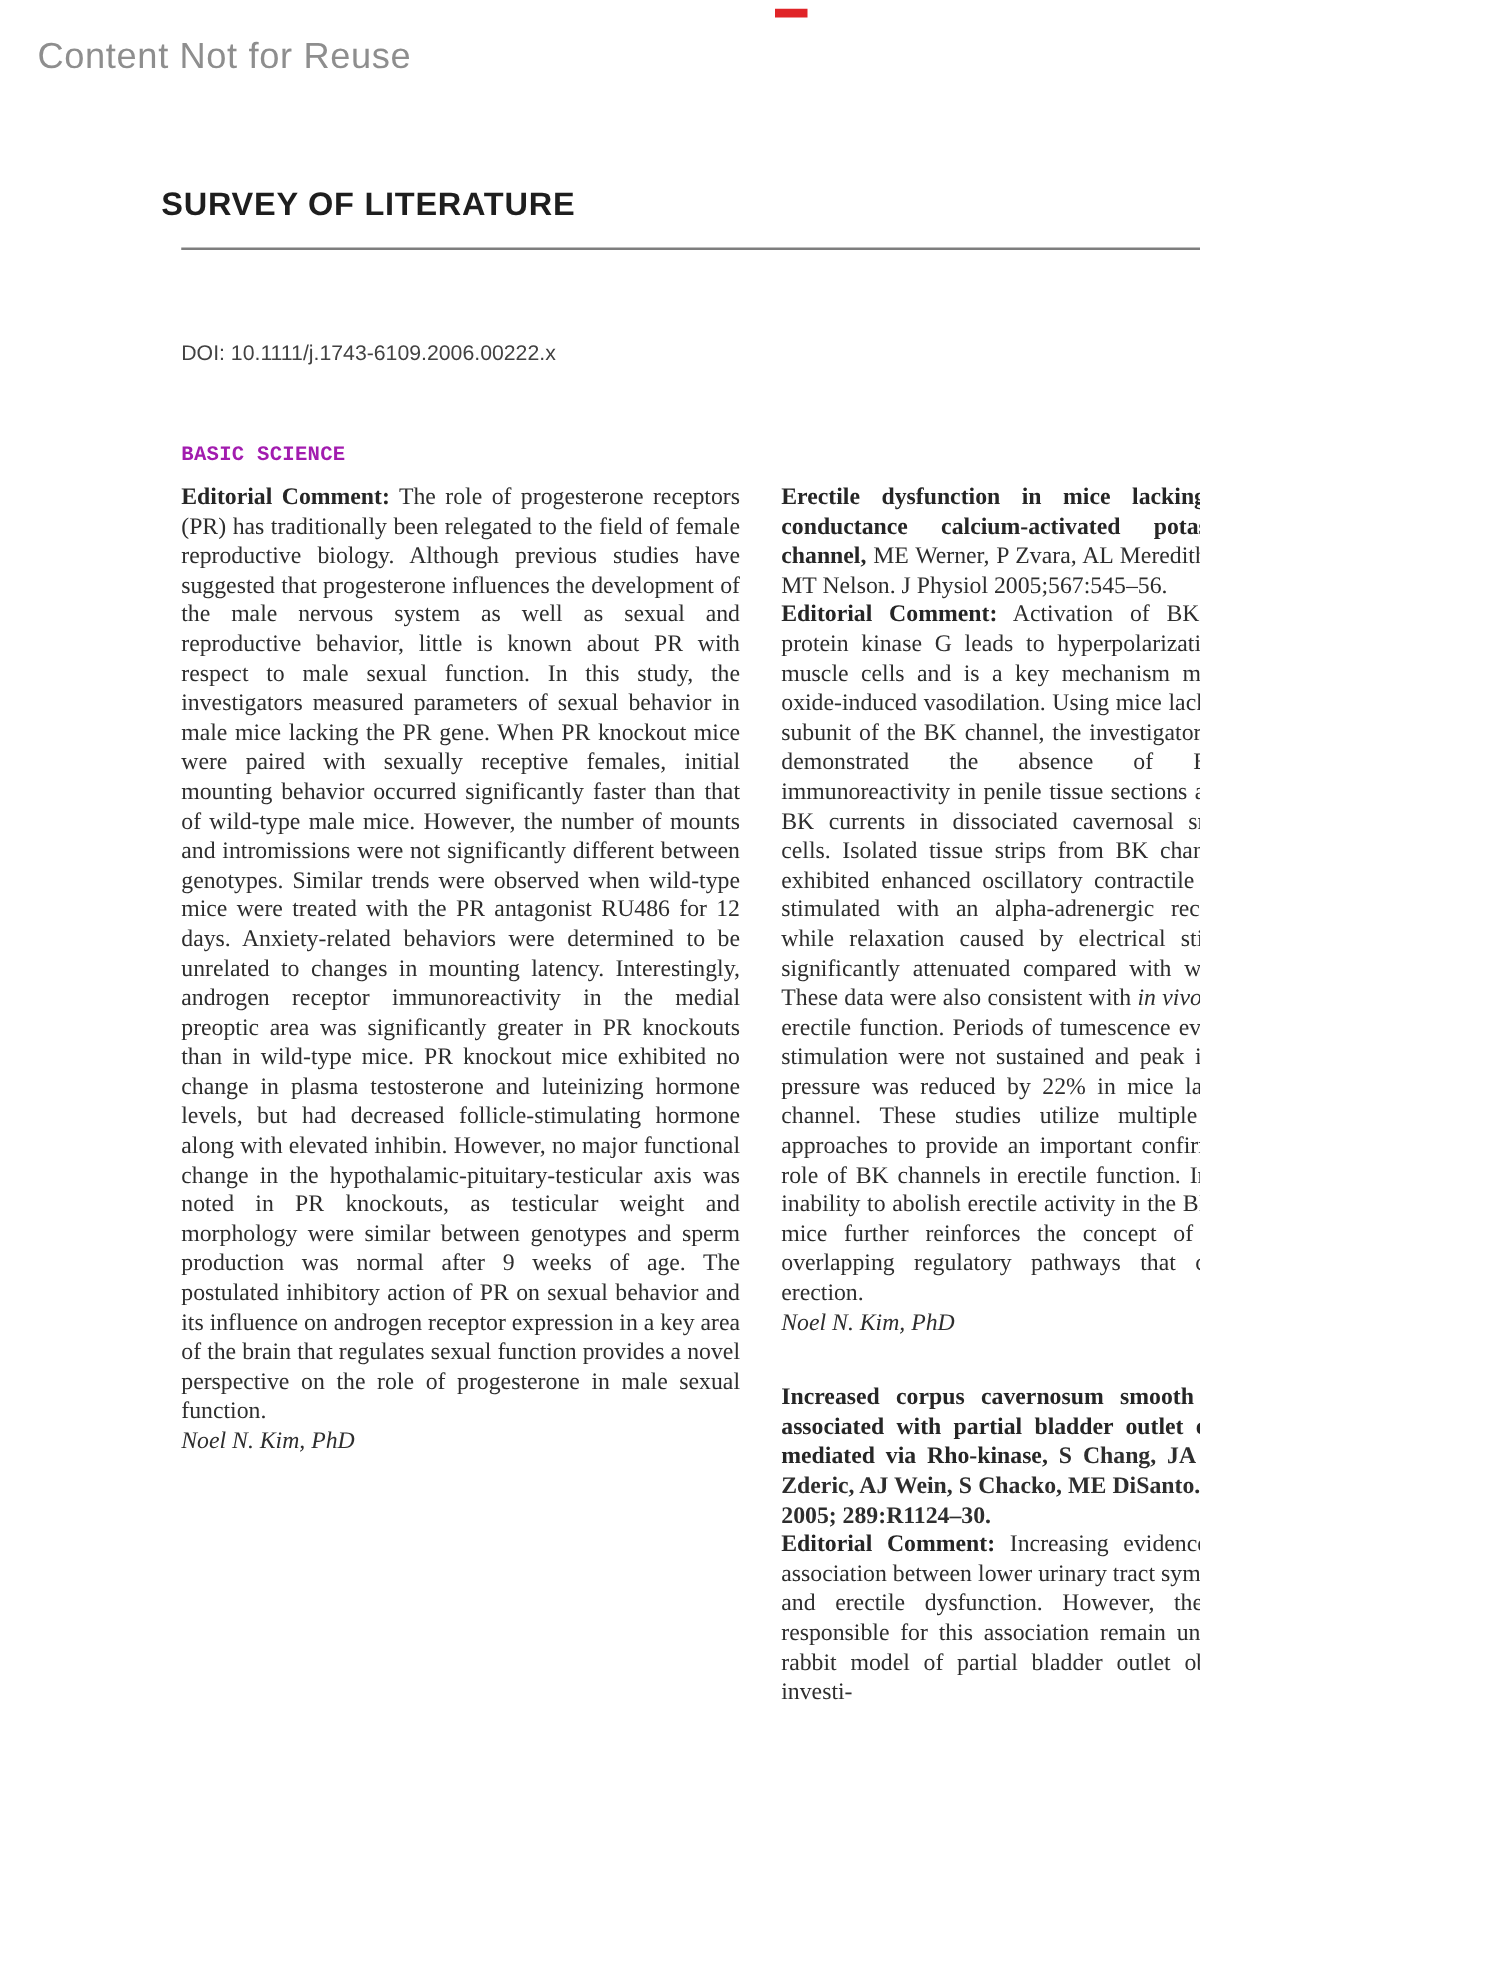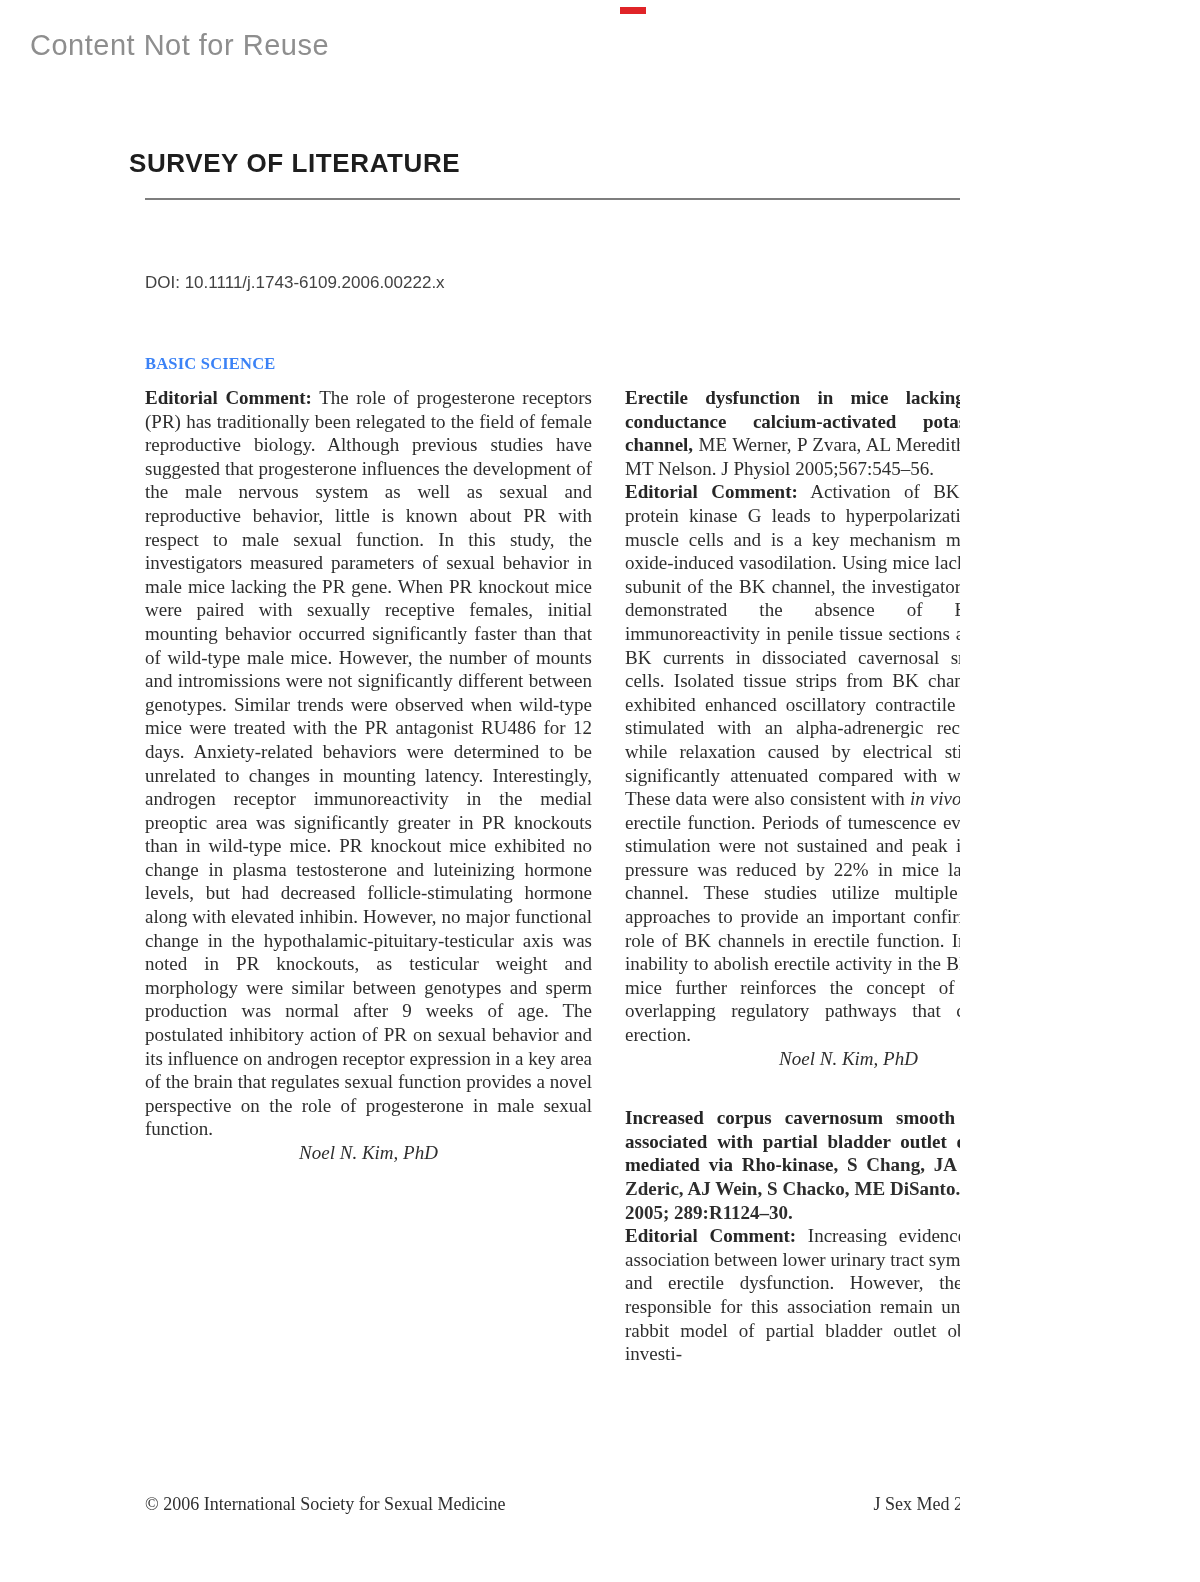--- a/index.html
+++ b/index.html
@@ -65,25 +65,25 @@
     left: 145px;
     top: 273px;
     font-family: "Liberation Sans", sans-serif;
     font-size: 17px;
     color: #424242;
   }
   .category {
     position: absolute;
     left: 145px;
     top: 354px;
-    font-family: Liberation Serif, serif;
+    font-family: Liberation Mono, monospace;
     font-weight: 700;
     font-size: 16.5px;
     letter-spacing: 0.2px;
-    color: #3b82f6;
+    color: #a21caf;
   }
   .col {
     position: absolute;
     top: 386px;
     width: 447px;
     font-family: "Liberation Serif", serif;
     font-size: 19px;
     line-height: 23.6px;
     color: #2e2e2e;
     text-align: justify;
@@ -91,21 +91,21 @@
     -webkit-hyphens: auto;
   }
   .col-left  { left: 145px; }
   .col-right { left: 625px; }
   .entry {
     margin: 0;
   }
   .entry b { color: #262626; }
   .attribution {
     margin: 0;
-    text-align: center;
+    text-align: left;
   }
   .attribution i { font-family: "Liberation Serif", serif; }
   .it { font-style: italic; }
   .gap-before { margin-top: 36px; font-weight: bold; }
   .justify-last { text-align-last: justify; }
   .footer {
     position: absolute;
     left: 145px;
     top: 1494px;
     width: 927px;
@@ -137,18 +137,14 @@
 
   <div class="col col-right">
     <p class="entry"><b>Erectile dysfunction in mice lacking the large-conductance calcium-activated potassium (BK) channel,</b><span> ME Werner, P Zvara, AL Meredith, RW Aldrich, MT Nelson. J Physiol 2005;567:545–56.</span></p>
     <p class="entry"><b>Editorial Comment:</b><span> Activation of BK channels by protein kinase G leads to hyperpolarization of smooth muscle cells and is a key mechanism mediating nitric oxide-induced vasodilation. Using mice lacking the alpha-subunit of the BK channel, the investigators of this study demonstrated the absence of BK channel immunoreactivity in penile tissue sections and the lack of BK currents in dissociated cavernosal smooth muscle cells. Isolated tissue strips from BK channel null mice exhibited enhanced oscillatory contractile activity when stimulated with an alpha-adrenergic receptor agonist, while relaxation caused by electrical stimulation was significantly attenuated compared with wild-type mice. These data were also consistent with </span><span class="it">in vivo</span><span> assessment of erectile function. Periods of tumescence evoked by nerve stimulation were not sustained and peak intracavernosal pressure was reduced by 22% in mice lacking the BK channel. These studies utilize multiple experimental approaches to provide an important confirmation for the role of BK channels in erectile function. In addition, the inability to abolish erectile activity in the BK channel null mice further reinforces the concept of multiple and overlapping regulatory pathways that control penile erection.</span></p>
     <p class="attribution"><i>Noel N. Kim, PhD</i></p>
 
     <p class="entry gap-before"><b>Increased corpus cavernosum smooth muscle tone associated with partial bladder outlet obstruction is mediated via Rho-kinase,</b><span> S Chang, JA Hypolite, SA Zderic, AJ Wein, S Chacko, ME DiSanto. Am J Physiol 2005; 289:R1124–30.</span></p>
     <p class="entry justify-last"><b>Editorial Comment:</b><span> Increasing evidence suggests an association between lower urinary tract symptoms (LUTS) and erectile dysfunction. However, the mechanisms responsible for this association remain unclear. Using a rabbit model of partial bladder outlet obstruction, the investi-</span></p>
   </div>
 
-  <div class="footer">
-    <span>© 2006 International Society for Sexual Medicine</span>
-    <span>J Sex Med 2006;3:371–374</span>
-  </div>
 
 </div>
 
 </body></html>

